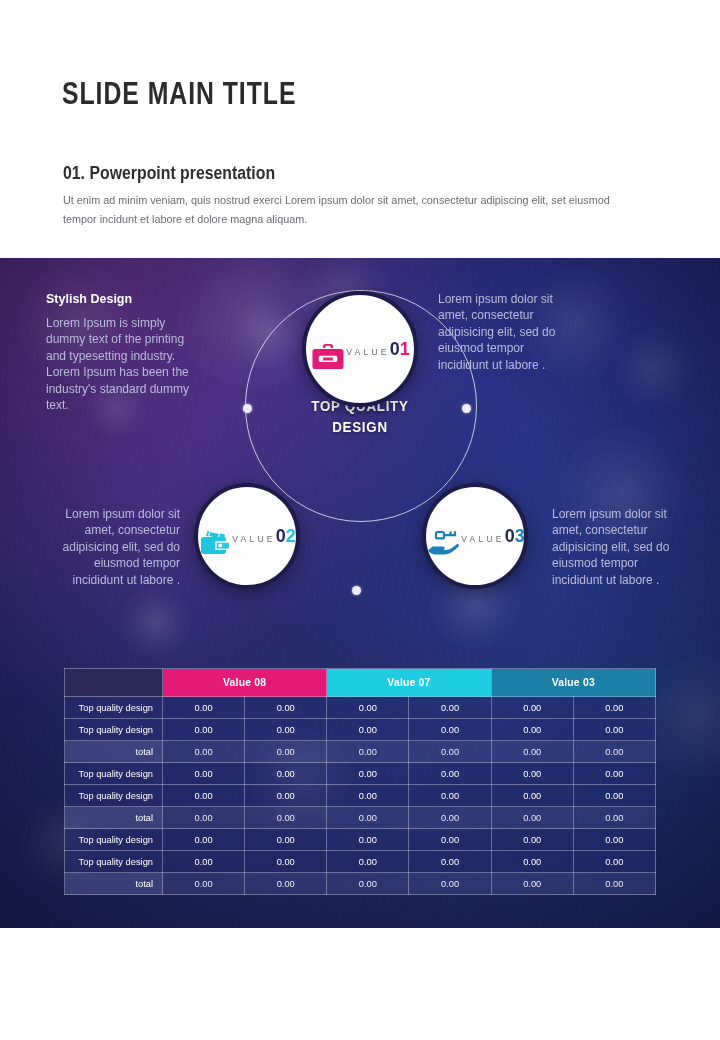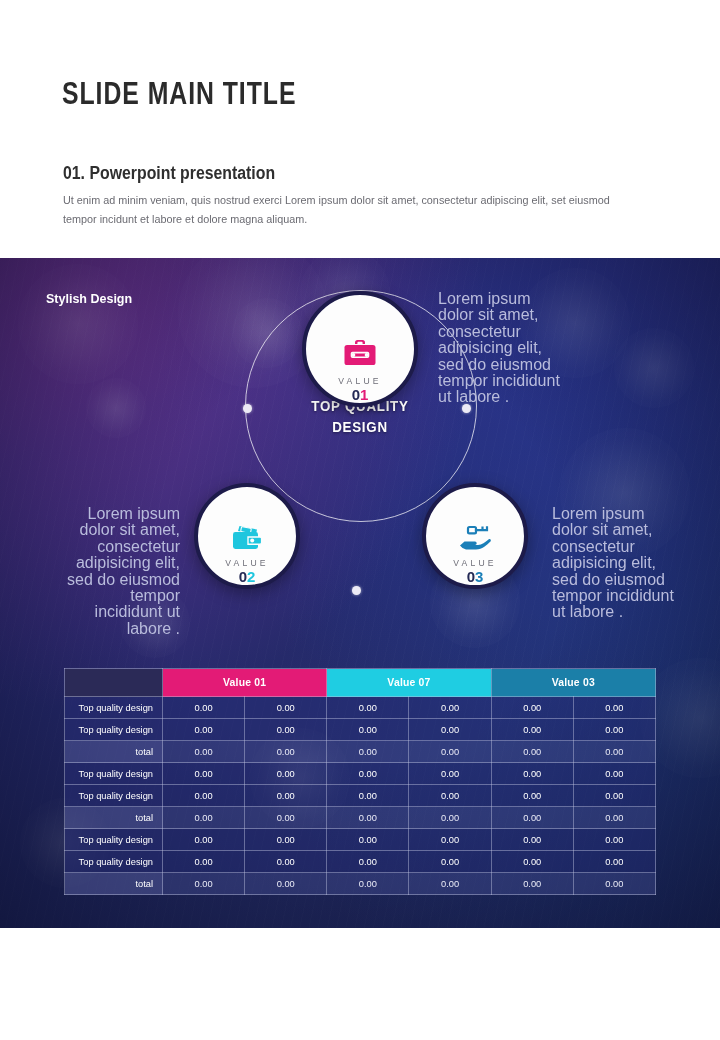--- a/index.html
+++ b/index.html
@@ -63,43 +63,43 @@
   .ring-dot { position:absolute; width:9px; height:9px; border-radius:50%;
               background:#eceaf5; box-shadow:0 0 3px rgba(255,255,255,.6); }
   .ring-dot.dl { left:243px; top:146px; }
   .ring-dot.dr { left:462px; top:146px; }
   .ring-dot.db { left:352px; top:328px; }
 
   .bubble {
     position:absolute; border-radius:50%; background:#fdfdfd;
     border:4px solid #1d1b4a;
     box-shadow:0 4px 16px rgba(0,0,0,.35);
-    display:flex; flex-direction:column; align-items:center; justify-content:flex-end;
+    display:flex; flex-direction:row; align-items:center; justify-content:center;
   }
   .b1 { left:302px; top:33px;  width:116px; height:116px; }
   .b2 { left:194px; top:225px; width:106px; height:106px; }
   .b3 { left:422px; top:225px; width:106px; height:106px; }
 
   .bubble .ico { margin-top:16px; height:34px; display:flex; align-items:center; }
   .b2 .ico, .b3 .ico { margin-top:14px; height:30px; }
   .bubble .vlabel { font-size:8.6px; letter-spacing:3.2px; color:#6e6e78; margin-top:6px; }
   .b2 .vlabel, .b3 .vlabel { margin-top:5px; }
-  .bubble .vnum { font-size:15px; font-weight:700; line-height:1.05; margin-top:1px; }
+  .bubble .vnum { font-size:18px; font-weight:700; line-height:1.05; margin-top:1px; }
   .vnum .z { color:#242a55; }
 
   .center-text {
     position:absolute; left:280px; top:138px; width:160px;
     text-align:center; color:#fff; font-size:14.5px; font-weight:700;
     line-height:21px; letter-spacing:.8px;
     transform:scaleX(0.92); transform-origin:center top;
     text-shadow:0 1px 3px rgba(0,0,0,.45);
   }
 
   .blk-title { font-size:12.5px; font-weight:700; color:#ffffff; margin-bottom:9px; }
-  .blk-body  { font-size:16px; line-height:16.4px; color:#b9bcdc; }
+  .blk-body  { font-size:12px; line-height:16.4px; color:#b9bcdc; }
 
   .blk { position:absolute; }
   .blk-tl { left:46px; top:34px;  width:160px; }
   .blk-tr { left:438px; top:33px; width:125px; text-align:left; }
   .blk-bl { left:60px;  top:248px; width:120px; text-align:right; }
   .blk-br { left:552px; top:248px; width:130px; text-align:left; }
 
   
   .tbl { position:absolute; left:64px; top:410px; width:592px;
          border-collapse:collapse; table-layout:fixed; }
@@ -192,37 +192,38 @@
           <path d="M19 7.2 H30 V4.4 M25.5 7.2 V4.6" stroke="#1b7fb8" stroke-width="2.2" fill="none" stroke-linecap="square"></path>
           <path d="M3 22.5 L7.5 18.5 L13.5 18.5 L18 18.5 a1.7 1.7 0 0 1 0 3.4 h-4.5 h7.5 c4 0 7-2.4 10.5-5.4 c1.4-1.2 3.2 0.5 2 2 C29 22.4 25.5 26.5 19 26.5 H9 L5.5 25 Z" fill="#1b7fb8"></path>
         </svg>
       </div>
       <div class="vlabel">VALUE</div>
       <div class="vnum"><span class="z">0</span><span style="color:#1b7fb8">3</span></div>
     </div>
 
     <div class="blk blk-tl">
       <div class="blk-title">Stylish Design</div>
+      <div class="blk-body">Lorem Ipsum is simply dummy text of the printing and typesetting industry. Lorem Ipsum has been the industry's standard dummy text.</div>
     </div>
     <div class="blk blk-tr">
       <div class="blk-body">Lorem ipsum dolor sit amet, consectetur adipisicing elit, sed do eiusmod tempor incididunt ut labore .</div>
     </div>
     <div class="blk blk-bl">
       <div class="blk-body">Lorem ipsum dolor sit amet, consectetur adipisicing elit, sed do eiusmod tempor incididunt ut labore .</div>
     </div>
     <div class="blk blk-br">
       <div class="blk-body">Lorem ipsum dolor sit amet, consectetur adipisicing elit, sed do eiusmod tempor incididunt ut labore .</div>
     </div>
   </div>
 
   <table class="tbl">
     <thead>
       <tr>
         <th class="th-blank"></th>
-        <th class="th-v1" colspan="2">Value 01</th>
+        <th class="th-v1" colspan="2">Value 08</th>
         <th class="th-v2" colspan="2">Value 07</th>
         <th class="th-v3" colspan="2">Value 03</th>
       </tr>
     </thead>
     <tbody id="tbody">
         <tr>
           <td class="lbl">Top quality design</td>
           <td class="num">0.00</td>
           <td class="num">0.00</td>
           <td class="num">0.00</td>

